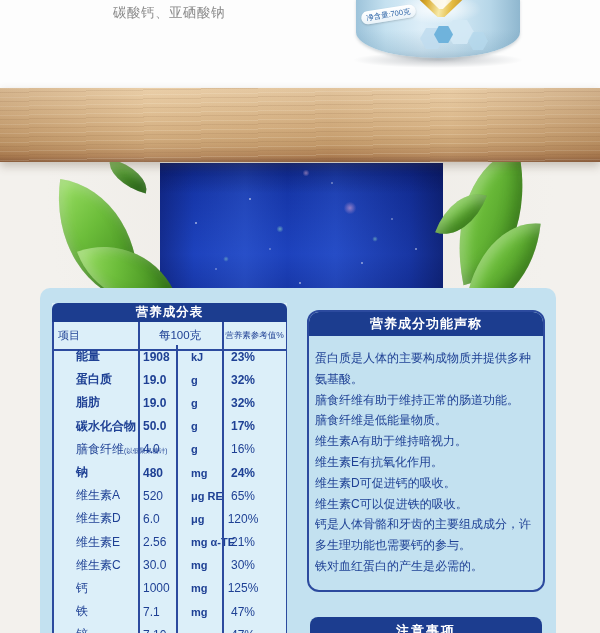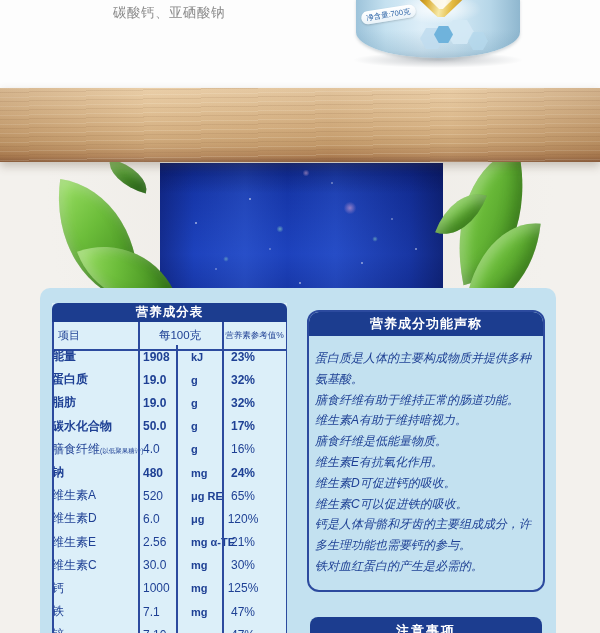--- a/index.html
+++ b/index.html
@@ -91,38 +91,38 @@
   .ntable-title{height:19px;line-height:19px;border-radius:6px 6px 0 0;
     color:#fff;font-weight:bold;font-size:12.5px;text-align:center;letter-spacing:1px;}
   .ntable-colhead{position:absolute;left:0;top:19px;right:0;height:29px;display:flex;align-items:center;
     border-bottom:2px solid #2c4a9e;box-sizing:border-box;color:#1e4094;}
   .ch1{width:86px;padding-left:6px;font-size:11px;box-sizing:border-box;}
   .ch2{width:84px;text-align:center;font-size:11.5px;}
   .ch3{width:65px;text-align:center;font-size:8.5px;}
   .ntable-body{position:absolute;left:0;top:42px;right:0;bottom:0;}
   .nrow{display:flex;align-items:center;height:23.2px;color:#1e4094;font-size:12px;}
   .nrow.bold{font-weight:bold;}
-  .c1{width:86px;padding-left:0;box-sizing:border-box;white-space:nowrap;}
+  .c1{width:86px;padding-left:24px;box-sizing:border-box;white-space:nowrap;}
   .c2{width:38px;padding-left:5px;box-sizing:border-box;}
   .c3{width:46px;padding-left:15px;box-sizing:border-box;font-weight:600;font-size:11px;white-space:nowrap;}
   .c4{width:42px;text-align:center;}
   .sub{font-size:6.5px;}
   .vline{position:absolute;width:1.5px;background:#2c4a9e;bottom:0;}
   .v0{left:0;top:19px;}
   .v1{left:86px;top:19px;}
   .v2{left:124px;top:42px;}
   .v3{left:170px;top:19px;}
   .v4{right:0;top:19px;}
   
   .claims{position:absolute;left:267px;top:22px;width:238px;height:282px;
     border:2px solid #2c4a9e;border-radius:12px;box-sizing:border-box;overflow:hidden;}
   .claims-title{height:24px;line-height:24px;color:#fff;font-weight:bold;font-size:13px;
     text-align:center;letter-spacing:1px;border-radius:9px 9px 0 0;}
   .claims-body{padding:12px 6px 0 6px;}
-  .claims-body p{margin:0;font-size:12px;line-height:20.8px;color:#1e4094;font-style:italic;}
+  .claims-body p{margin:0;font-size:12px;line-height:20.8px;color:#1e4094;}
   
   .notice-bar{position:absolute;left:270px;top:329px;width:232px;height:30px;border-radius:8px;
     color:#fff;font-weight:bold;font-size:13px;text-align:center;line-height:27px;letter-spacing:2px;}
 </style>
 </head>
 <body>
 
 <div class="top-section">
   <div class="ingredient-text">碳酸钙、亚硒酸钠</div>
   <div class="can-shadow"></div>
@@ -244,22 +244,22 @@
     <div class="vline v2"></div>
     <div class="vline v3"></div>
     <div class="vline v4"></div>
   </div>
 
   <div class="claims">
     <div class="claims-title navy">营养成分功能声称</div>
     <div class="claims-body">
         <p>蛋白质是人体的主要构成物质并提供多种氨基酸。</p>
         <p>膳食纤维有助于维持正常的肠道功能。</p>
+        <p>膳食纤维是低能量物质。</p>
         <p>维生素A有助于维持暗视力。</p>
-        <p>膳食纤维是低能量物质。</p>
         <p>维生素E有抗氧化作用。</p>
         <p>维生素D可促进钙的吸收。</p>
         <p>维生素C可以促进铁的吸收。</p>
         <p>钙是人体骨骼和牙齿的主要组成成分，许多生理功能也需要钙的参与。</p>
         <p>铁对血红蛋白的产生是必需的。</p>
       </div>
   </div>
 
   <div class="notice-bar navy">
     <span>注意事项</span>

